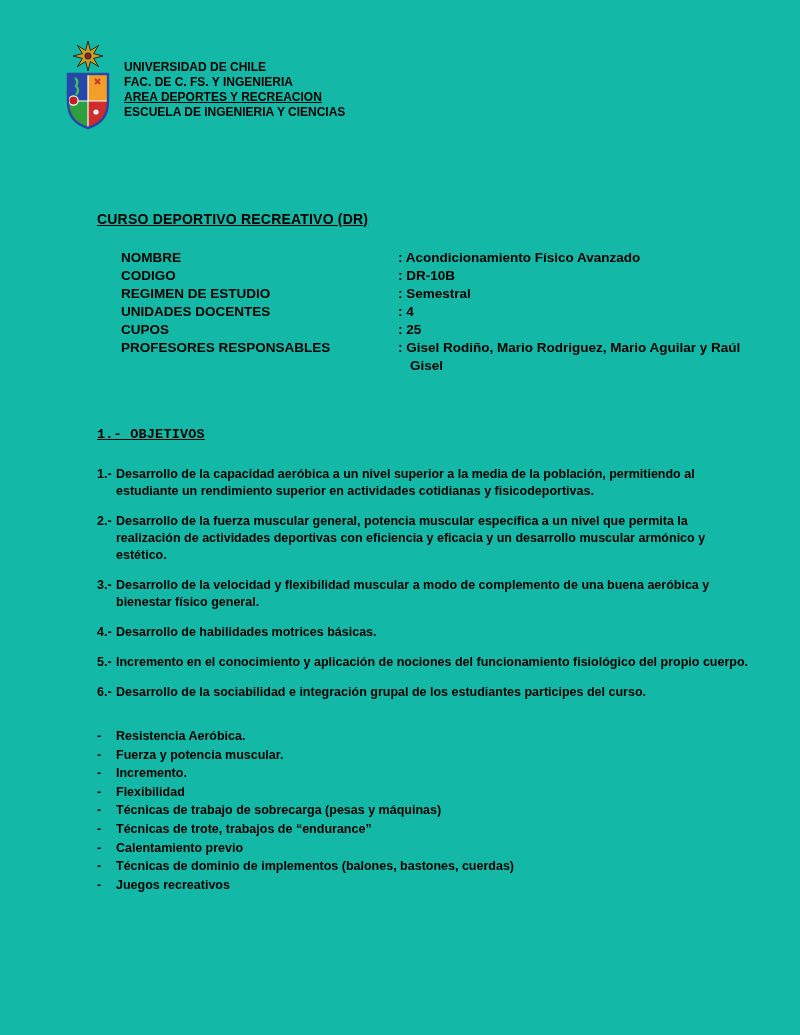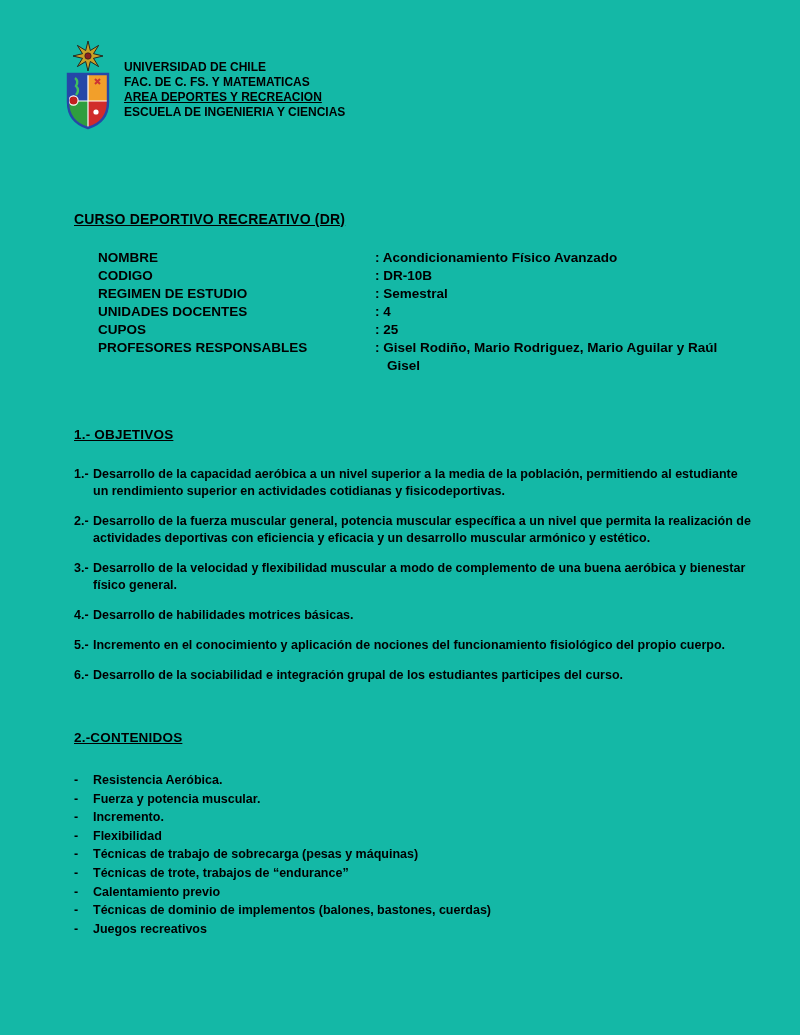--- a/index.html
+++ b/index.html
@@ -15,41 +15,41 @@
 
   
   .letterhead { display: flex; align-items: flex-start; padding: 36px 0 0 62px; }
   .logo { width: 52px; height: 94px; flex: 0 0 52px; }
   .logo svg { display: block; }
   .org-lines { margin-left: 10px; margin-top: 24px; font-size: 12px; line-height: 15px; }
   .org-line { white-space: nowrap; }
   .org-line.underlined { text-decoration: underline; }
 
   
-  .main { margin: 0 48px 0 74px; }
+  .main { margin: 0 48px 0 97px; }
 
   .doc-title {
     margin-top: 81px;
     font-size: 14px;
     text-decoration: underline;
     letter-spacing: 0.2px;
   }
 
   .fields { margin-top: 22px; font-size: 13.5px; }
   .field-row { display: flex; line-height: 18px; padding-left: 24px; }
   .field-label { flex: 0 0 277px; }
   .field-value { flex: 1; }
   .field-value-line2 { display: block; padding-left: 12px; }
 
   .section-heading {
     font-size: 13.5px;
     text-decoration: underline;
     letter-spacing: 0.2px;
   }
-  .heading-objetivos { margin-top: 52px; }
+  .heading-objetivos { margin-top: 52px; font-family: Liberation Mono, monospace; }
   .heading-contenidos { margin-top: 46px; }
 
   .obj-list { margin-top: 24px; }
   .obj-item { display: flex; margin-bottom: 13px; font-size: 12.5px; line-height: 17px; }
   .obj-marker { flex: 0 0 19px; }
   .obj-text { flex: 1; }
 
   .cont-list { margin-top: 26px; }
   .cont-item { display: flex; font-size: 12.5px; line-height: 18.6px; }
   .cont-marker { flex: 0 0 19px; }
@@ -80,21 +80,21 @@
           <circle cx="34" cy="76" r="2.6" fill="#ffffff"></circle>
           <line x1="26" y1="38" x2="26" y2="92" stroke="#ffffff" stroke-width="1.2"></line>
           <line x1="6" y1="65" x2="46" y2="65" stroke="#ffffff" stroke-width="1.2"></line>
           <circle cx="11.5" cy="64.5" r="4.6" stroke="#ffffff" stroke-width="1.2" fill="#c02020"></circle>
         </g>
         <path d="M6,38 H46 V66 Q46,86 26,92 Q6,86 6,66 Z" fill="none" stroke="#2547a8" stroke-width="2.4"></path>
       </svg>
     </div>
     <div class="org-lines">
       <div class="org-line">UNIVERSIDAD DE CHILE</div>
-      <div class="org-line">FAC. DE C. FS. Y MATEMATICAS</div>
+      <div class="org-line">FAC. DE C. FS. Y INGENIERIA</div>
       <div class="org-line underlined">AREA DEPORTES Y RECREACION</div>
       <div class="org-line">ESCUELA DE INGENIERIA Y CIENCIAS</div>
     </div>
   </header>
 
   <main class="main">
 
     <h1 class="doc-title">CURSO DEPORTIVO RECREATIVO (DR)</h1>
 
     <section class="fields">
@@ -149,21 +149,20 @@
       <div class="obj-item">
         <span class="obj-marker">5.-</span>
         <span class="obj-text">Incremento en el conocimiento y aplicación de nociones del funcionamiento fisiológico del propio cuerpo.</span>
       </div>
       <div class="obj-item">
         <span class="obj-marker">6.-</span>
         <span class="obj-text">Desarrollo de la sociabilidad e integración grupal de los estudiantes participes del curso.</span>
       </div>
     </section>
 
-    <h2 class="section-heading heading-contenidos">2.-CONTENIDOS</h2>
 
     <section class="cont-list">
       <div class="cont-item">
         <span class="cont-marker">-</span>
         <span class="cont-text">Resistencia Aeróbica.</span>
       </div>
       <div class="cont-item">
         <span class="cont-marker">-</span>
         <span class="cont-text">Fuerza y potencia muscular.</span>
       </div>

